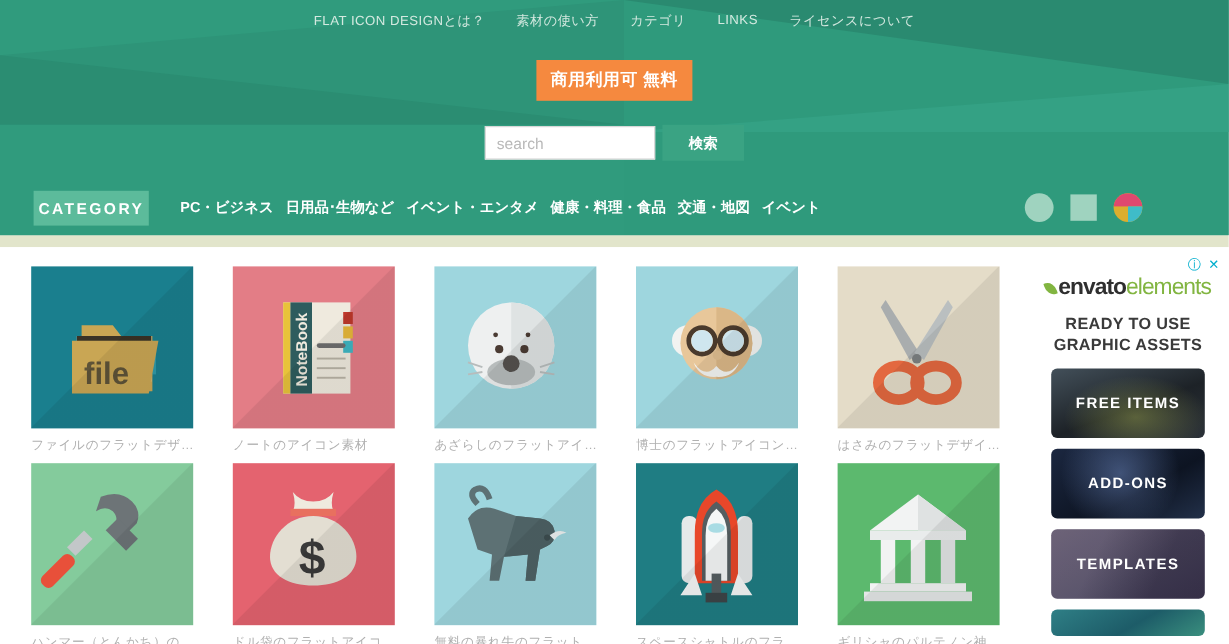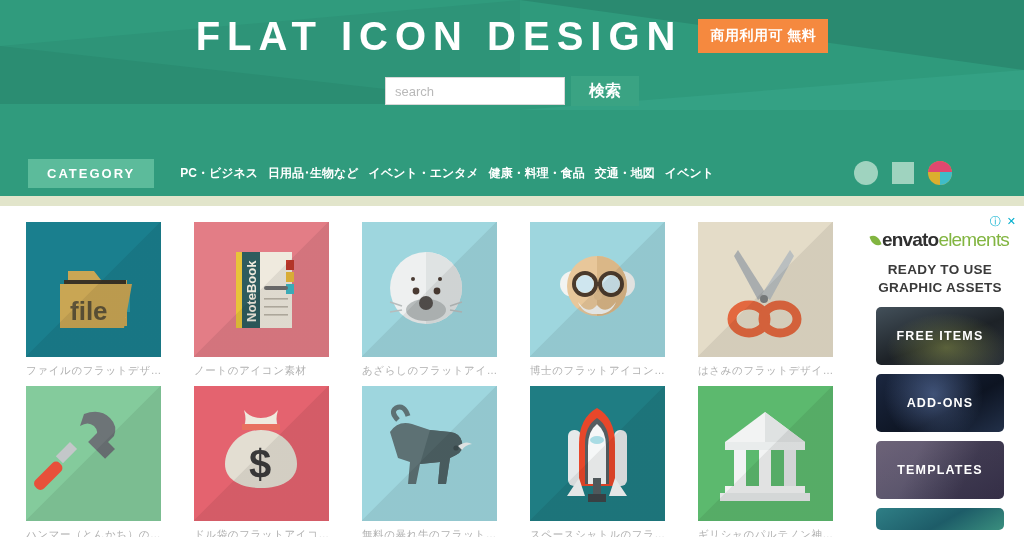--- a/index.html
+++ b/index.html
@@ -56,46 +56,46 @@
     padding: 8px 12px; letter-spacing: .5px;
     white-space: nowrap;
   }
 
   
   .search-row {
     display: flex; justify-content: center; align-items: center;
     margin-top: 20px; gap: 6px;
   }
   .search-input {
-    width: 180px; height: 28px;
+    width: 142px; height: 28px;
     border: 1px solid #d8d8d8; background: #fff;
     font-size: 13px; color: #ec4899;
     padding: 0 9px; outline: none;
     font-family: "Liberation Sans", sans-serif;
   }
   .search-input::placeholder { color: #b9b9b9; }
   .search-btn {
     width: 68px; height: 30px;
     background: #3aa383; border: none;
-    color: #ffffff; font-size: 16px; font-weight: bold;
+    color: #ffffff; font-size: 12px; font-weight: bold;
     cursor: pointer;
     font-family: "Liberation Sans", sans-serif;
   }
 
   
   .catbar {
     position: absolute; bottom: 0; left: 0;
     width: 1024px; height: 46px; z-index: 6;
     display: flex; align-items: center;
   }
   .cat-pill {
     margin-left: 28px;
     background: #5cbb9b; color: #ffffff;
     font-size: 13px; font-weight: bold; letter-spacing: 2px;
-    padding: 7px 19px;
+    padding: 7px 4px;
   }
   .cat-links { display: flex; align-items: center; gap: 10px; margin-left: 26px; }
   .cat-links a {
     color: #ffffff; font-size: 12px; font-weight: bold;
     text-decoration: none; white-space: nowrap;
   }
   .cat-icons { margin-left: auto; margin-right: 72px; display: flex; align-items: center; gap: 14px; }
   .ico-circle { width: 24px; height: 24px; border-radius: 50%; background: #9fd3bf; }
   .ico-square { width: 22px; height: 22px; background: #9fd3bf; }
   .ico-pie { width: 24px; height: 24px; border-radius: 50%; position: relative; overflow: hidden; background:#dcae2e; }
@@ -170,23 +170,29 @@
 
 <div class="header">
   <div class="hdr-poly p1"></div>
   <div class="hdr-poly p2"></div>
   <div class="hdr-poly p3"></div>
   <div class="hdr-poly p4"></div>
   <div class="hdr-poly p5"></div>
   <div class="hdr-poly p6"></div>
 
   <div class="hdr-inner">
+    <nav class="topnav">
+      <a href="#">FLAT ICON DESIGNとは？</a>
+      <a href="#">素材の使い方</a>
+      <a href="#">カテゴリ</a>
+      <a href="#">LINKS</a>
+      <a href="#">ライセンスについて</a>
+    </nav>
 
     <div class="title-row">
-      <div class="site-title">FLAT ICON DESIGN</div>
       <div class="badge">商用利用可 無料</div>
     </div>
 
     <div class="search-row">
       <input class="search-input" type="text" placeholder="search" style="">
       <button class="search-btn">検索</button>
     </div>
   </div>
 
   <div class="catbar">

